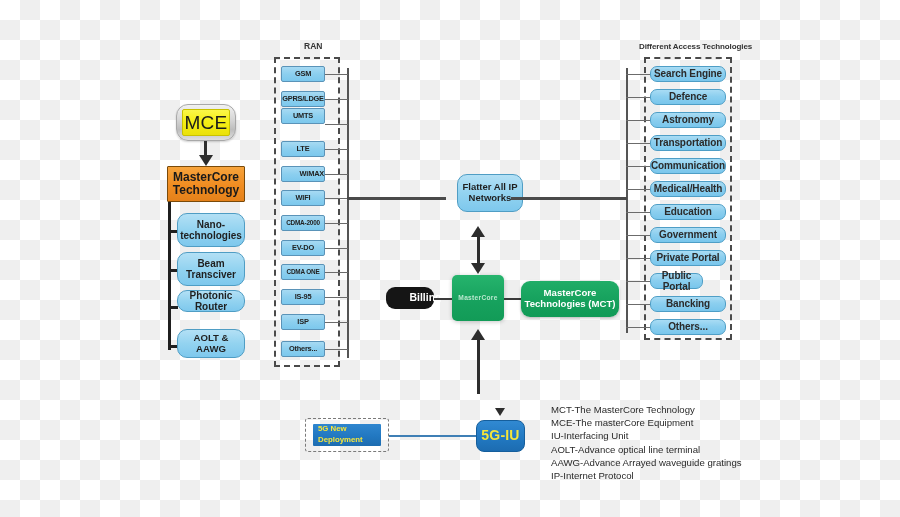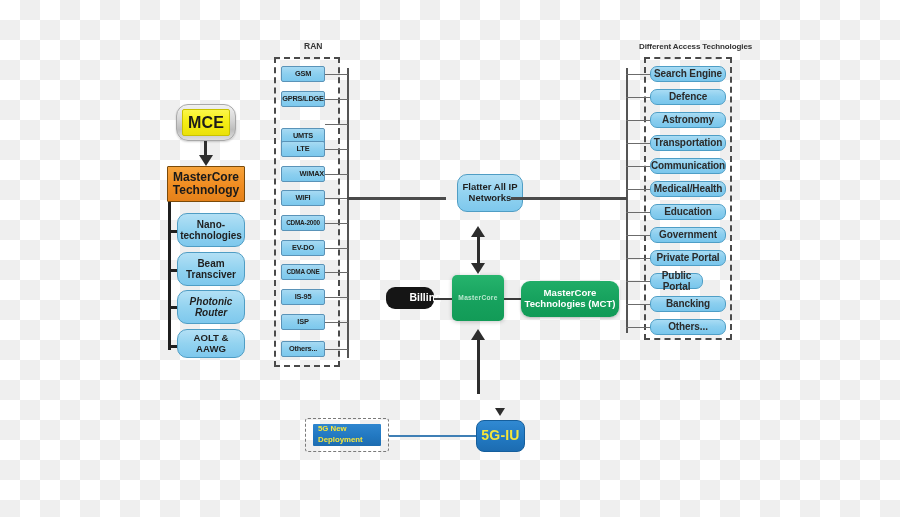--- a/index.html
+++ b/index.html
@@ -121,22 +121,22 @@
     border-radius: 9px;
     color: #ffffff;
     font-size: 10.5px;
     font-weight: 700;
   }
   .yellow-node {
     background: linear-gradient(to bottom, #fbf64a 0%, #f5ee16 45%, #eae10a 100%);
     border: 1px solid #c9c200;
     border-radius: 2px;
     color: #1b1b1b;
-    font-size: 16px;
-    font-weight: 700;
+    font-size: 19px;
+    font-weight: 400;
     letter-spacing: 0.2px;
   }
   .bezel {
     position: absolute;
     box-sizing: border-box;
     background: linear-gradient(to bottom, #f2f2f2 0%, #d7d7d7 40%, #bdbdbd 70%, #dedede 100%);
     border: 1px solid #a8a8a8;
     border-radius: 12px;
     box-shadow: 0 1px 2px rgba(0,0,0,0.18);
   }
@@ -234,21 +234,21 @@
   <div class="thick-h" style="left:168px; top:345px; width:10px; background:#1f1f1f;"></div>
 
   <div class="node blue-round" style="left:177px; top:213px; width:68px; height:34px; flex-direction:column; font-size:10px;">
     <span>Nano-</span>
     <span>technologies</span>
   </div>
   <div class="node blue-round" style="left:177px; top:252px; width:68px; height:34px; flex-direction:column; font-size:10px;">
     <span>Beam</span>
     <span>Transciver</span>
   </div>
-  <div class="node blue-round" style="left:177px; top:290px; width:68px; height:34px; flex-direction:column; font-size:10px;font-style:italic;">
+  <div class="node blue-round" style="left:177px; top:290px; width:68px; height:22px; flex-direction:column; font-size:10px;">
     <span>Photonic</span>
     <span>Router</span>
   </div>
   <div class="node blue-round" style="left:177px; top:329px; width:68px; height:29px; font-size:9.6px;">
     <span>AOLT &amp; AAWG</span>
   </div>
 
   <div class="caption" style="left:304px; top:41px;">RAN</div>
   <div class="dash-box" style="left:274px; top:57px; width:66px; height:310px;"></div>
 
@@ -257,21 +257,21 @@
   <div class="node blue-node-sq" style="left:281px; top:66px; width:44px; height:16px;">
     <span>GSM</span>
     </div>
   <div class="line-h" style="left:325px; top:74px; width:23px;"></div>
 
   <div class="node blue-node-sq" style="left:281px; top:91px; width:44px; height:16px;">
     <span>GPRS/LDGE</span>
     </div>
   <div class="line-h" style="left:325px; top:99px; width:23px;"></div>
 
-  <div class="node blue-node-sq" style="left:281px; top:128px; width:44px; height:16px;">
+  <div class="node blue-node-sq" style="left:281px; top:108px; width:44px; height:16px;">
     <span>UMTS</span>
     </div>
   <div class="line-h" style="left:325px; top:124px; width:23px;"></div>
 
   <div class="node blue-node-sq" style="left:281px; top:141px; width:44px; height:16px;">
     <span>LTE</span>
     </div>
   <div class="line-h" style="left:325px; top:149px; width:23px;"></div>
 
   <div class="node blue-node-sq" style="left:281px; top:166px; width:44px; height:16px;justify-content:flex-end;">
@@ -415,14 +415,22 @@
     <span>5G New</span>
     <span>Deployment</span>
   </div>
   <div class="line-h" style="left:389px; top:435px; width:87px; height:1.5px; background:#3f7fb5;"></div>
 
   <div class="node blue-iu" style="left:476px; top:420px; width:49px; height:32px;">
     <span>5G-IU</span>
   </div>
   <div class="arrow-down-sm" style="left:495px; top:408px;"></div>
 
+  <div id="legend">
+    <div>MCT-The MasterCore Technology</div>
+    <div>MCE-The masterCore Equipment</div>
+    <div>IU-Interfacing Unit</div>
+    <div>AOLT-Advance optical line terminal</div>
+    <div>AAWG-Advance Arrayed waveguide gratings</div>
+    <div>IP-Internet Protocol</div>
+  </div>
 
 </div>
 
 </body></html>

